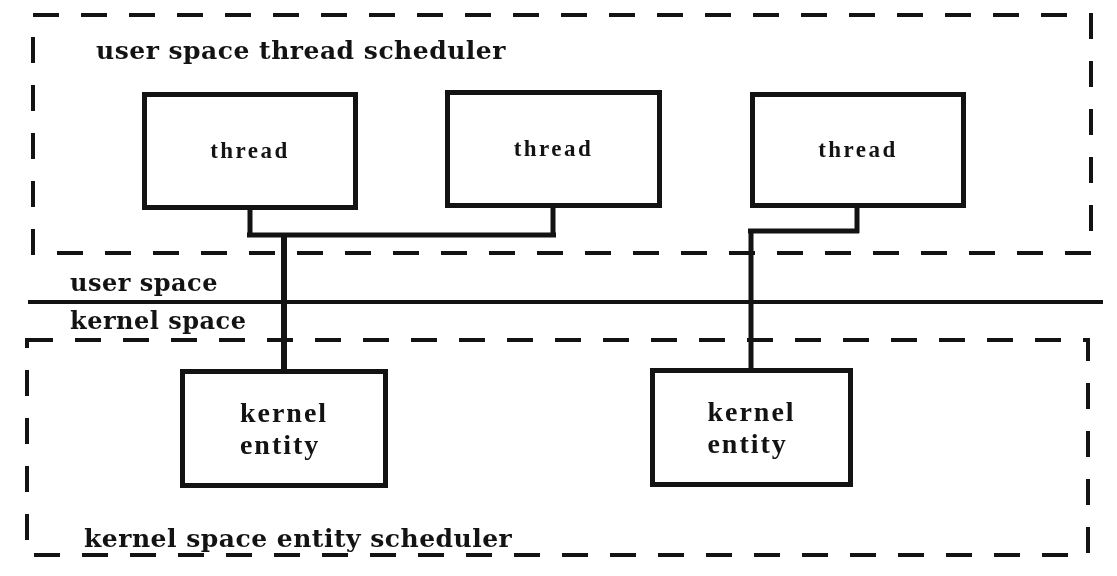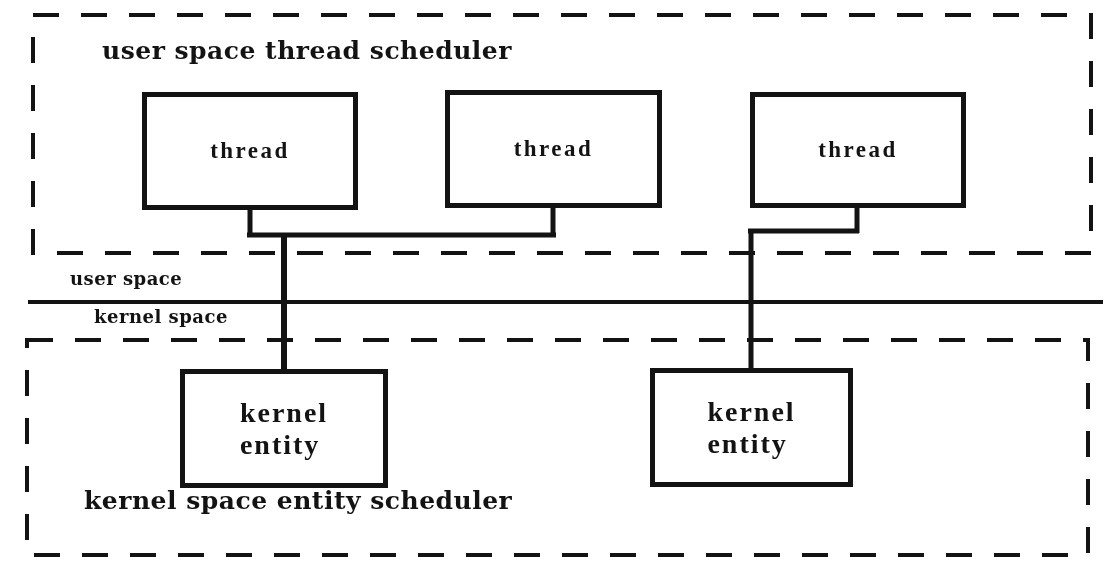--- a/index.html
+++ b/index.html
@@ -44,21 +44,21 @@
   }
   .region-title, .boundary-label {
     position: absolute;
     z-index: 3;
     font-weight: 700;
     font-size: 25px;
     letter-spacing: 0.5px;
     white-space: nowrap;
     color: #131313;
   }
-  .boundary-label { font-size: 18px; }
+  .boundary-label { font-size: 24px; }
 </style>
 </head>
 <body>
 
 <div class="stage">
 
   <svg class="layer-svg" viewBox="0 0 1117 576">
 
     <rect x="33" y="15" width="1058" height="238" fill="none" stroke="#131313" stroke-width="4" stroke-dasharray="26 22"></rect>
 
@@ -73,27 +73,27 @@
       <line x1="284" y1="233" x2="284" y2="372" stroke="#131313" stroke-width="6"></line>
     </g>
 
     <g>
       <line x1="857" y1="208" x2="857" y2="233" stroke="#131313" stroke-width="5"></line>
       <line x1="748" y1="231" x2="859" y2="231" stroke="#131313" stroke-width="5"></line>
       <line x1="751" y1="229" x2="751" y2="371" stroke="#131313" stroke-width="5"></line>
     </g>
   </svg>
 
-  <div class="region-title" style="left:102px; top:36px;">user space thread scheduler</div>
+  <div class="region-title" style="left:96px; top:36px;">user space thread scheduler</div>
 
   <div class="boundary-label" style="left:70px; top:268px;">user space</div>
 
-  <div class="boundary-label" style="left:70px; top:306px;margin-left:24px;">kernel space</div>
+  <div class="boundary-label" style="left:70px; top:306px;">kernel space</div>
 
-  <div class="region-title" style="left:84px; top:486px;text-align:center;">kernel space entity scheduler</div>
+  <div class="region-title" style="left:84px; top:524px;text-align:center;">kernel space entity scheduler</div>
 
   <div class="node" style="left:142px; top:92px; width:216px; height:118px;">
     <span class="node-label">thread</span>
   </div>
 
   <div class="node" style="left:445px; top:90px; width:217px; height:118px;">
     <span class="node-label">thread</span>
   </div>
 
   <div class="node" style="left:750px; top:92px; width:216px; height:116px;">

